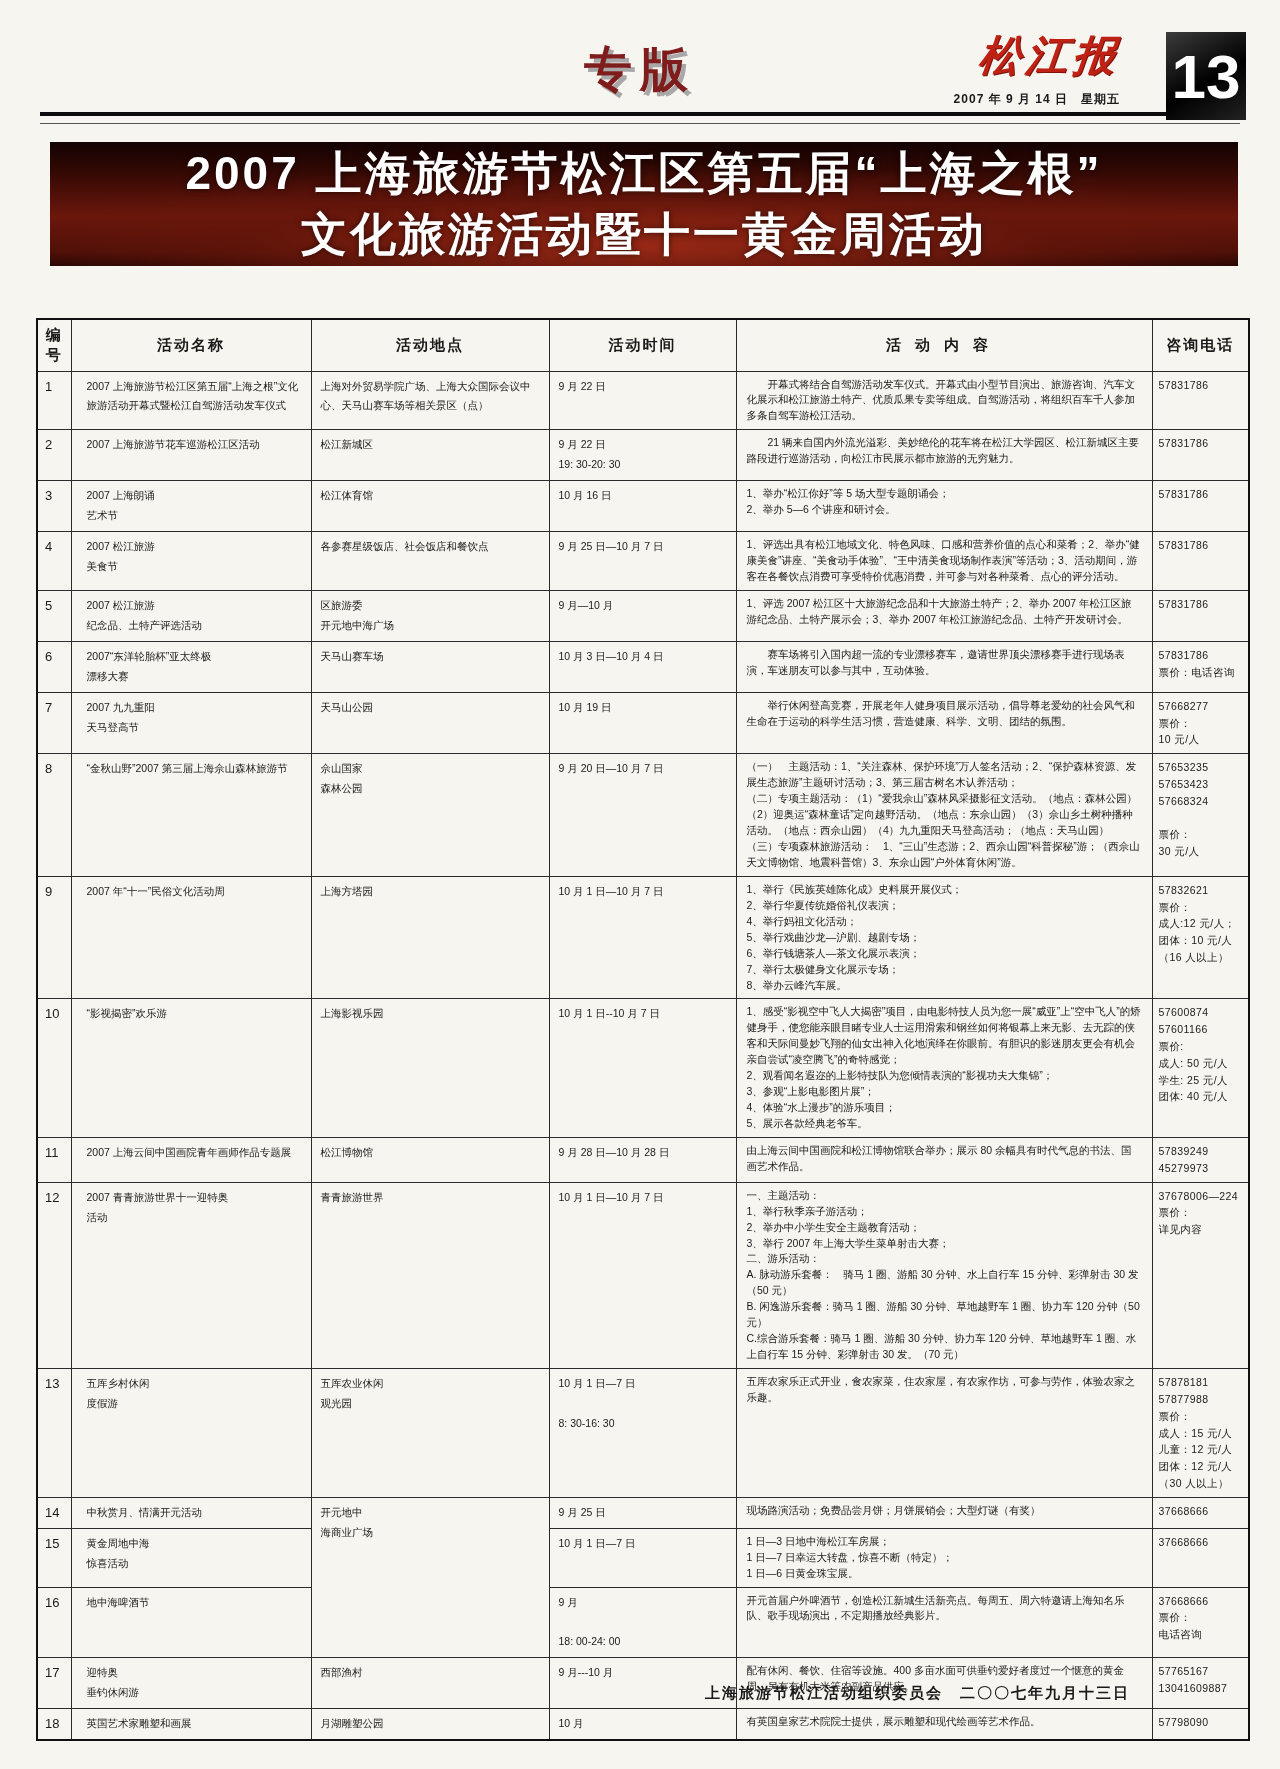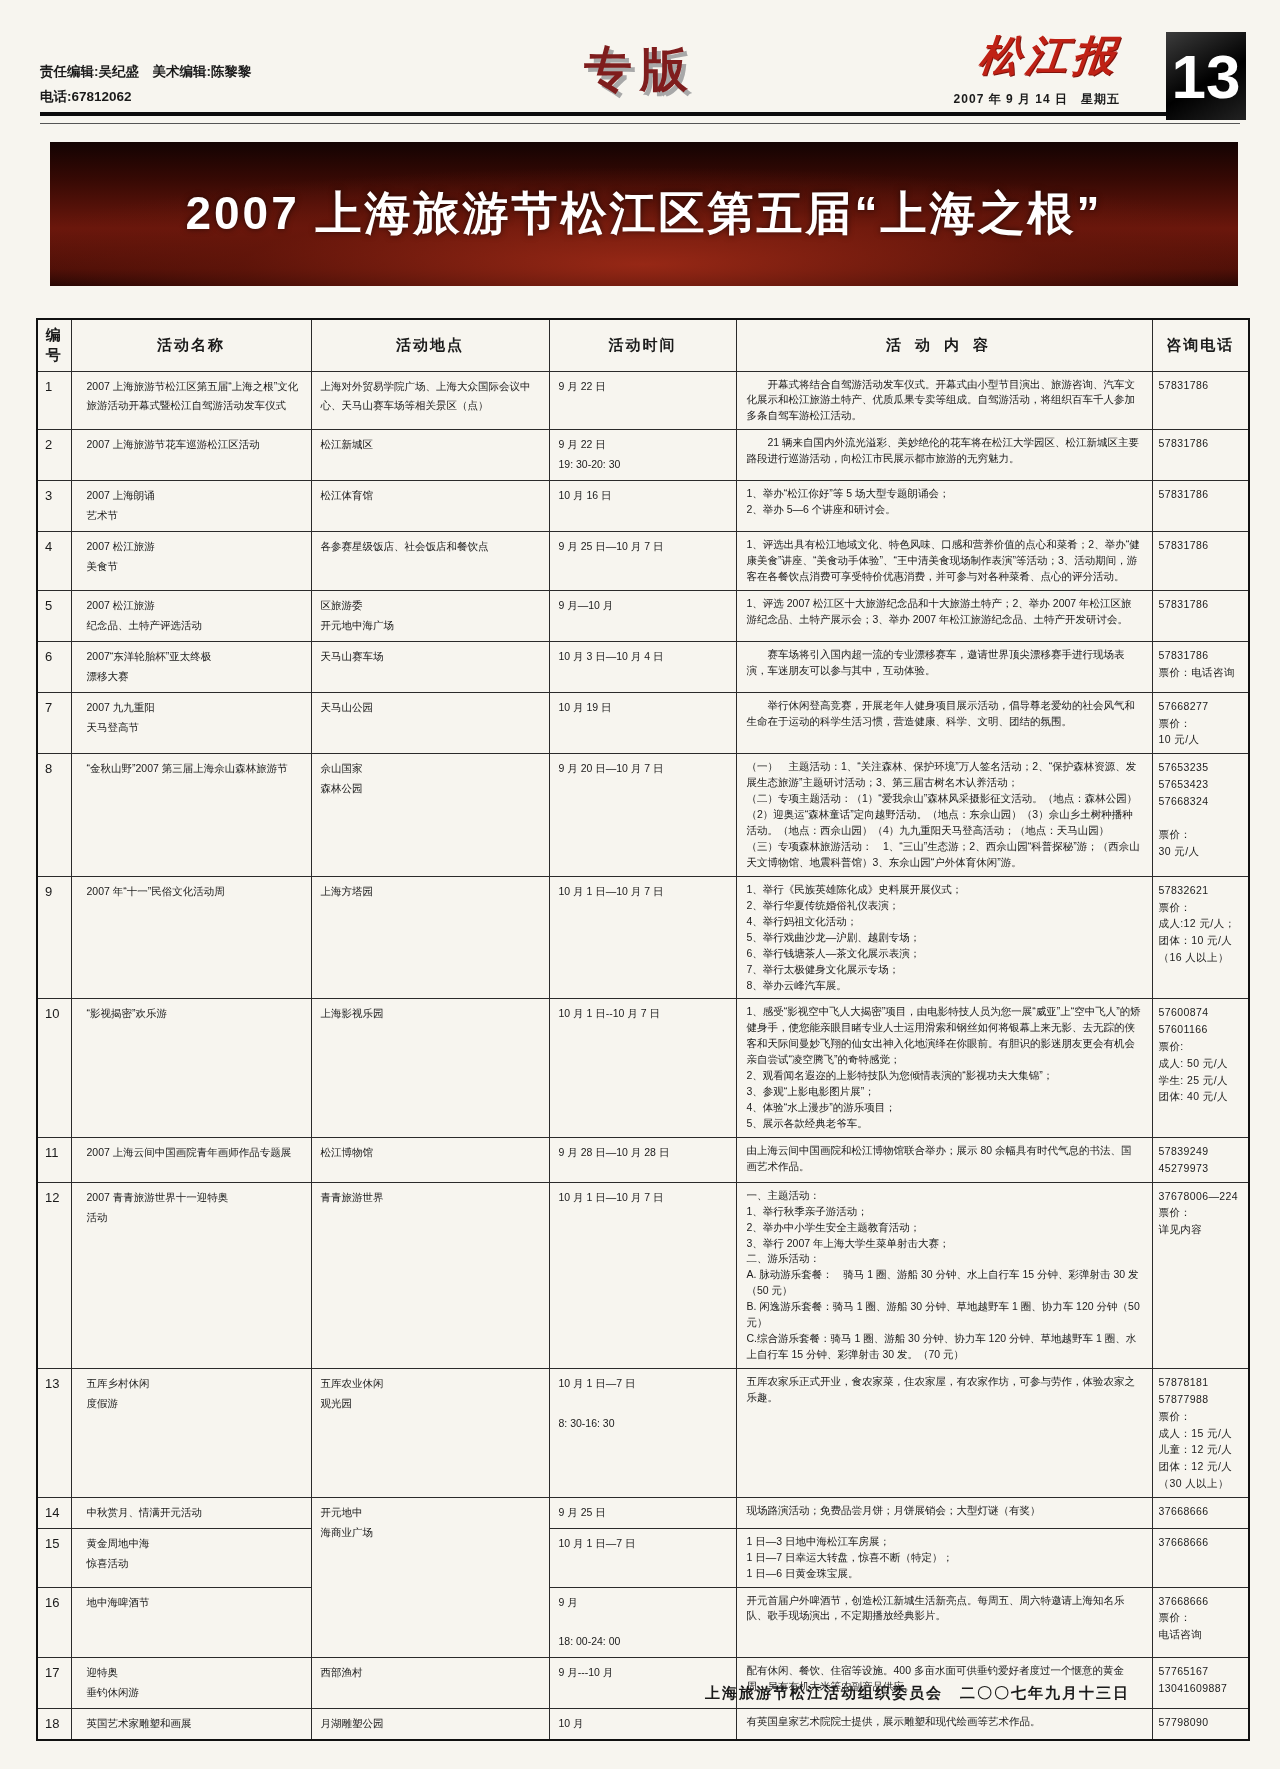--- a/index.html
+++ b/index.html
@@ -25,21 +25,21 @@
   .page-number {
     position:absolute; right:-6px; top:-4px; width:80px; height:88px;
     background:linear-gradient(150deg,#3c3c3c 0%,#000 55%,#222 100%);
     color:#fff; font-size:62px; font-weight:bold;
     display:flex; align-items:center; justify-content:center; z-index:2;
   }
   .masthead-rule { position:absolute; top:112px; left:40px; right:40px; height:7px;
     border-top:4px solid #0c0c0c; border-bottom:1px solid #555; }
   
   .banner {
-    position:absolute; top:142px; left:50px; right:42px; height:144px;
+    position:absolute; top:142px; left:50px; right:42px; height:124px;
     background:
       radial-gradient(ellipse 75% 90% at 50% 85%, rgba(163,44,24,.85) 0%, rgba(104,23,11,.6) 45%, rgba(0,0,0,0) 75%),
       linear-gradient(180deg,#130302 0%, #350904 25%, #6b170c 60%, #4c0f07 88%, #200503 100%);
     display:flex; flex-direction:column; align-items:center; justify-content:center; gap:4px;
   }
   .banner-line { color:#fff; font-weight:900; font-size:46px; letter-spacing:3px; line-height:1.25;
     text-shadow:0 0 6px rgba(0,0,0,.6); white-space:nowrap; }
   
   table.events { position:absolute; top:318px; left:36px; width:1212px;
     border-collapse:collapse; table-layout:fixed; background:transparent; }
@@ -58,31 +58,30 @@
   td.c-phone { letter-spacing:.4px; line-height:1.6;border-radius:10px; }
   
   .footer-line { position:absolute; top:1684px; right:150px; font-size:15px; font-weight:bold; letter-spacing:2px; }
 </style>
 </head>
 <body>
 
 <div class="page">
 
   <div class="masthead">
-    <div class="editor-block">责任编辑:吴纪盛　美术编辑:陈黎黎
-电话:67812062</div>
     <div class="section-label">专版</div>
     <div class="paper-logo">松江报</div>
     <div class="date-line">2007 年 9 月 14 日　星期五</div>
     <div class="page-number">13</div>
   </div>
   <div class="masthead-rule"></div>
 
   <div class="banner">
     <div class="banner-line">2007 上海旅游节松江区第五届“上海之根”</div>
+    <div class="banner-line">文化旅游活动暨十一黄金周活动</div>
   </div>
 
   <table class="events">
     <colgroup>
       <col style="width:34px">
         <col style="width:240px">
         <col style="width:238px">
       <col style="width:187px">
         <col style="width:416px">
         <col style="width:97px">

